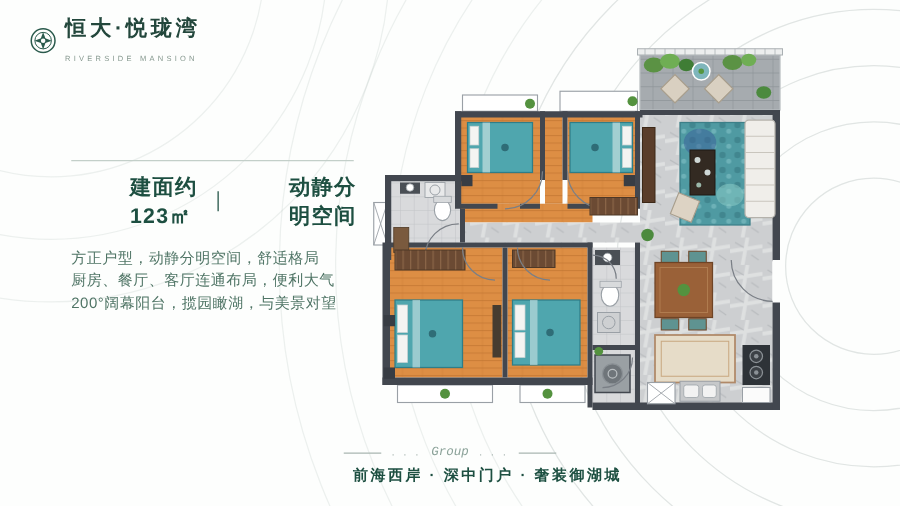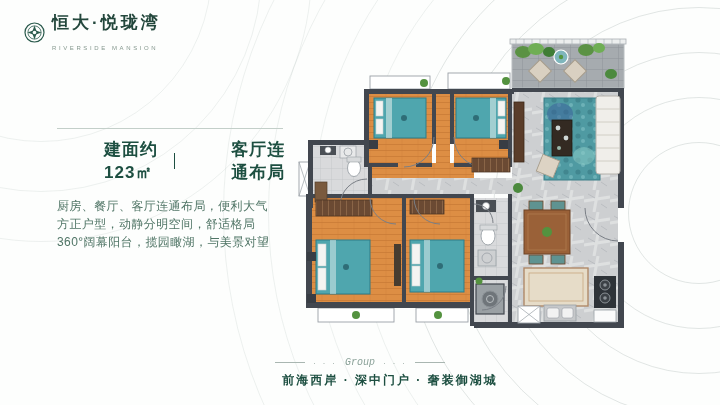--- a/index.html
+++ b/index.html
@@ -67,26 +67,26 @@
     <span class="brand">恒大·悦珑湾</span>
     <span class="brand-en">RIVERSIDE MANSION</span>
   </div>
 </div>
 
 <div class="panel">
   <div class="title-rule"></div>
   <div class="subtitle">
     <span class="seg">建面约123㎡</span>
     <span class="vr"></span>
-    <span class="seg">客厅连通布局</span>
+    <span class="seg">动静分明空间</span>
   </div>
   <div class="desc">
+    <div>方正户型，动静分明空间，舒适格局</div>
     <div>厨房、餐厅、客厅连通布局，便利大气</div>
-    <div>方正户型，动静分明空间，舒适格局</div>
-    <div>360°阔幕阳台，揽园瞰湖，与美景对望</div>
+    <div>200°阔幕阳台，揽园瞰湖，与美景对望</div>
   </div>
 </div>
 
 <div class="plan">
 <svg width="350" height="314" viewBox="0 0 350 314">
   <defs>
     <pattern id="wood" width="16" height="6" patternUnits="userSpaceOnUse">
       <rect width="16" height="6" fill="#dd8e44"></rect>
       <path d="M0 .5 H16" stroke="#bd712e" stroke-width=".7" opacity=".75"></path>
       <path d="M8 0 V6" stroke="#bd712e" stroke-width=".5" opacity=".45"></path>

